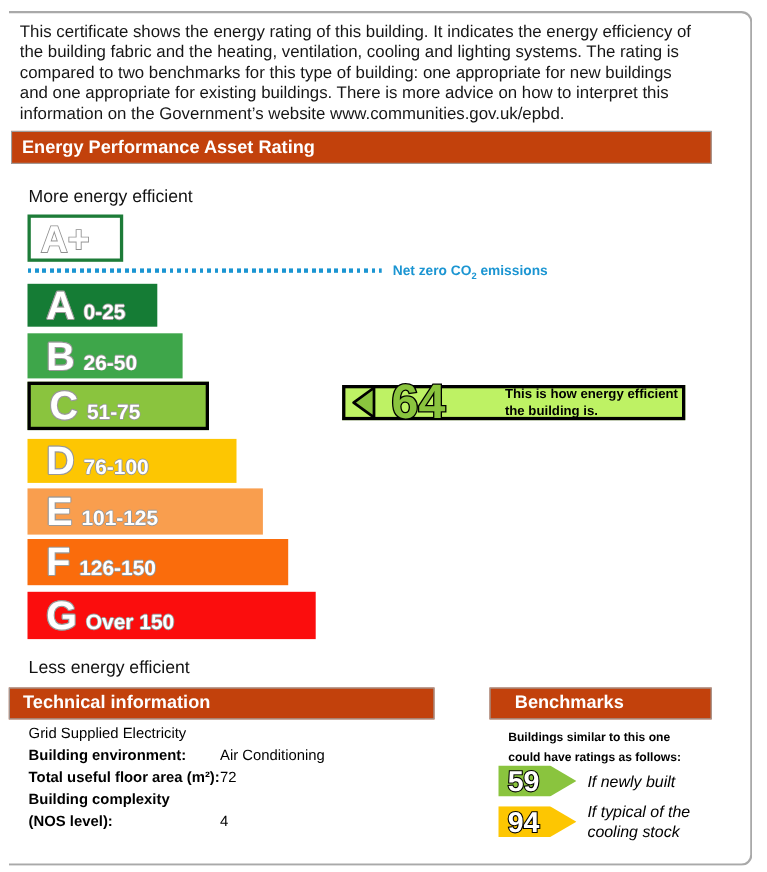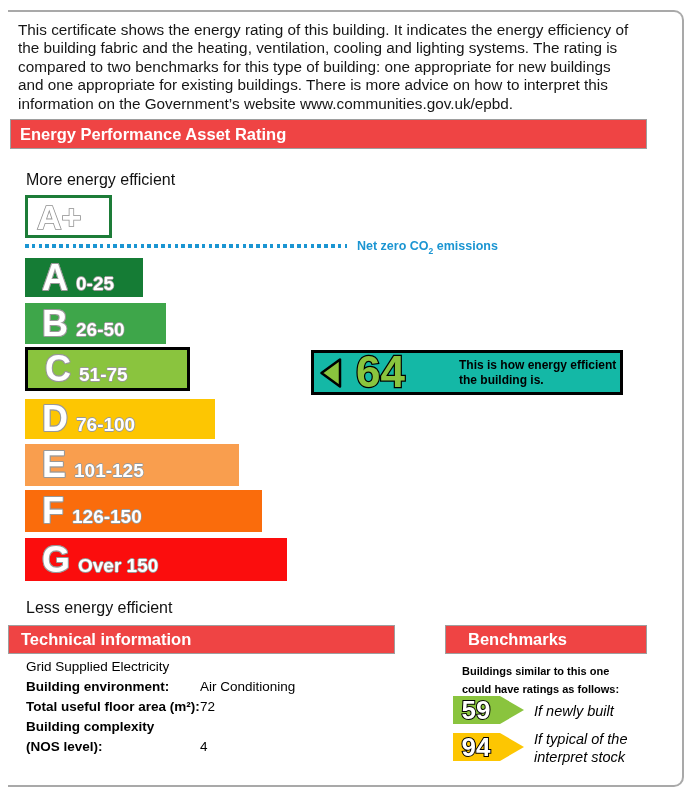--- a/index.html
+++ b/index.html
@@ -7,21 +7,21 @@
     position:relative;width:697px;height:793px;background:#fff;overflow:hidden;
     font-family:"Liberation Sans","DejaVu Sans",sans-serif;color:#1a1a1a;
   }
   .page-border{
     position:absolute;left:8px;top:10px;width:676px;height:777px;box-sizing:border-box;
     border:2px solid #a9a9a9;border-left:none;border-radius:0 10px 10px 0;pointer-events:none;
   }
   .intro{position:absolute;left:18px;top:21px;width:664px;font-size:15.3px;line-height:18.4px;color:#161616;}
   .intro div{white-space:nowrap;}
   .hdr{
-    position:absolute;box-sizing:border-box;background:#ef4444;color:#fff;font-weight:bold;
+    position:absolute;box-sizing:border-box;background:#c2410c;color:#fff;font-weight:bold;
     font-size:16.5px;border:1px solid #9e9e9e;display:flex;align-items:center;
   }
   .hdr-main{left:10px;top:119px;width:637px;height:30px;padding-left:9px;}
   .hdr-tech{left:8px;top:625px;width:387px;height:29px;padding-left:12px;}
   .hdr-bm{left:445px;top:625px;width:202px;height:29px;padding-left:22px;}
   .scale-label{position:absolute;left:26px;font-size:16px;color:#111;}
   .more-label{top:171px;}
   .less-label{top:599px;}
   .aplus-box{
     position:absolute;left:25px;top:195px;width:87px;height:43px;box-sizing:border-box;
@@ -37,22 +37,22 @@
   .band-letter{
     font-weight:bold;font-size:36px;color:#fff;margin-left:17px;
     text-shadow:1px 0 0 #999,-1px 0 0 #999,0 1px 0 #999,0 -1px 0 #999,
                 0.7px 0.7px 0 #999,-0.7px -0.7px 0 #999,0.7px -0.7px 0 #999,-0.7px 0.7px 0 #999;
   }
   .band-range{
     font-weight:bold;font-size:19px;color:#fff;margin-left:8px;white-space:nowrap;
     text-shadow:0.8px 0 0 #999,-0.8px 0 0 #999,0 0.8px 0 #999,0 -0.8px 0 #999;
   }
   .indicator{
-    position:absolute;left:311px;top:350px;width:312px;height:45px;box-sizing:border-box;
-    border:3px solid #000;background:#14b8a6;display:flex;align-items:center;
+    position:absolute;left:311px;top:350px;width:312px;height:32px;box-sizing:border-box;
+    border:3px solid #000;background:#bef264;display:flex;align-items:center;
   }
   .indicator svg{display:block;}
   .cr-arrow{margin-left:6px;}
   .cr-num{margin-left:13px;}
   .cr-note{margin-left:40px;font-size:12px;font-weight:bold;line-height:15px;color:#000;}
   .tech-rows{position:absolute;left:26px;top:659px;}
   .tech-row{display:flex;height:20px;align-items:flex-start;}
   .tech-label{width:174px;font-size:13.5px;font-weight:bold;color:#000;white-space:nowrap;}
   .tech-value{font-size:13.5px;color:#000;white-space:nowrap;}
   .bm-intro{position:absolute;left:462px;top:662px;font-size:11px;font-weight:bold;line-height:18px;color:#000;}
@@ -175,15 +175,15 @@
   <div class="bm-label bm-label-1">
     <div>If newly built</div>
   </div>
 
   <svg class="bm-badge bm-badge-2" width="71" height="28" viewBox="0 0 71 28">
     <polygon points="0,0 47,0 71,14 47,28 0,28" fill="#fdc602"></polygon>
     <text class="num-text" x="23" y="23" text-anchor="middle" font-size="26" fill="#ffffff" stroke="#000" stroke-width="2" paint-order="stroke">94</text>
   </svg>
   <div class="bm-label bm-label-2">
     <div>If typical of the</div>
-    <div>interpret stock</div>
+    <div>cooling stock</div>
   </div>
 </div>
 
 </body></html>

